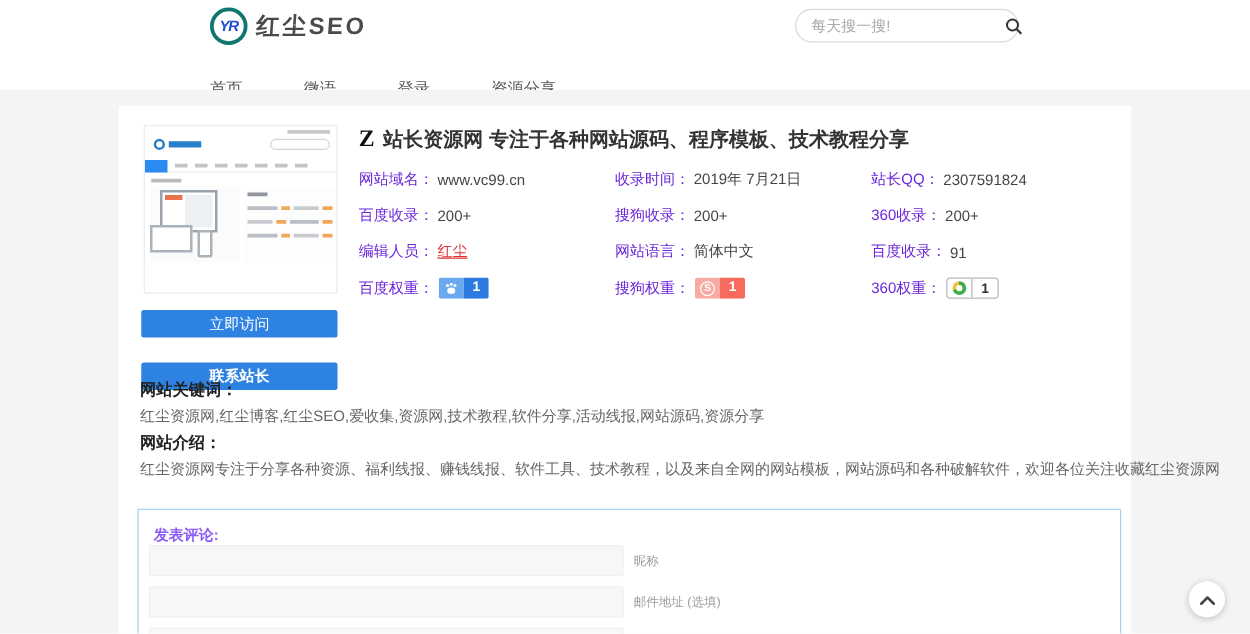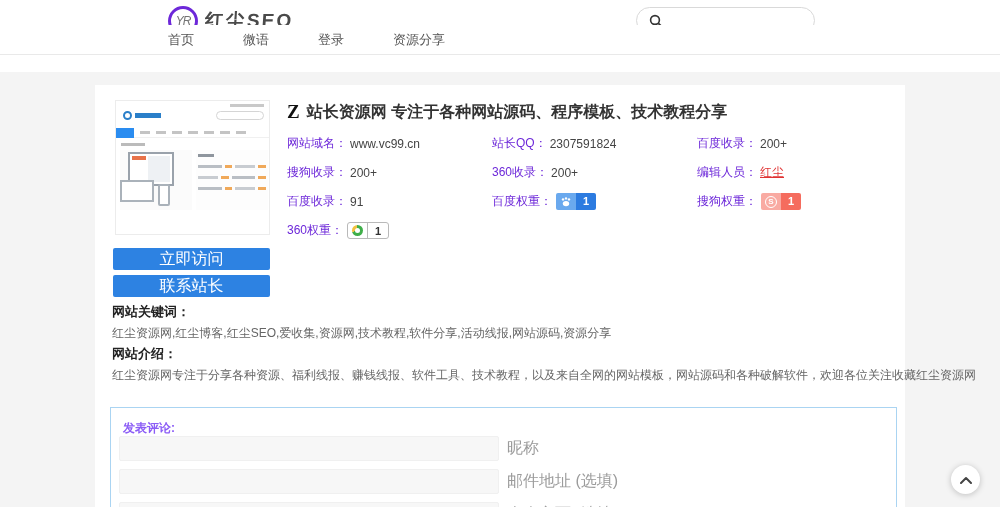--- a/index.html
+++ b/index.html
@@ -3,33 +3,33 @@
 <meta charset="utf-8">
 <style>
   * { margin:0; padding:0; box-sizing:border-box; }
   html,body { background:#fff; }
   body { font-family:"Liberation Sans","DejaVu Sans",sans-serif; }
   .viewport { position:relative; width:1000px; height:507px; overflow:hidden; background:#fff; }
 
   
   .topbar { position:absolute; top:0; left:0; width:1000px; height:41px; background:#fff; }
   .logo { position:absolute; left:168px; top:5px; height:32px; display:flex; align-items:center; gap:7px; cursor:pointer; }
-  .logo-ring { width:30px; height:30px; border-radius:50%; border:3px solid #6d28d9; color:#737373;
-               display:flex; align-items:center; justify-content:center; font-weight:400; font-style:italic;
+  .logo-ring { width:30px; height:30px; border-radius:50%; border:3px solid #0f766e; color:#1d4ed8;
+               display:flex; align-items:center; justify-content:center; font-weight:700; font-style:italic;
                font-size:12px; letter-spacing:-1px; }
   .logo-text { font-size:19px; font-weight:900; color:#4a4a4a; letter-spacing:2px; transform:skewX(-4deg); }
   .searchbox { position:absolute; left:636px; top:7px; width:179px; height:27px; border:1px solid #d9d9d9;
                border-radius:14px; background:#fff; display:flex; align-items:center; padding:0 12px; }
   .searchbox input { flex:1; border:none; outline:none; background:transparent; font-size:12px; color:#333;
                      font-family:inherit; }
   .searchbox input::placeholder { color:#a9a9a9; }
   .mag { display:flex; align-items:center; cursor:pointer; }
 
   
-  .navbar { position:absolute; top:25px; left:0; width:1000px; height:30px; background:#fff;
+  .navbar { position:absolute; top:56px; left:0; width:1000px; height:30px; background:#fff;
             border-bottom:1px solid #e9e9e9; display:flex; align-items:center; padding-left:168px; }
   .nav-item { font-size:13px; color:#555; margin-right:49px; text-decoration:none; cursor:pointer; }
 
   
   .content-bg { position:absolute; top:72px; left:0; width:1000px; height:435px; background:#f4f4f4; }
   .card { position:absolute; left:95px; top:13px; width:810px; height:620px; background:#fff; }
 
   
   .thumb { position:absolute; left:20px; top:15px; width:155px; height:135px; background:#fff;
            border:1px solid #ececec; overflow:hidden; cursor:pointer; }
@@ -81,56 +81,57 @@
   .badge.so360 .b-ic { border-right:1px solid #b9b9b9; }
   .badge.so360 .b-num { color:#333; }
   .sogou-s { width:12px; height:12px; border-radius:50%; border:1px solid #fff; color:#fff; font-size:8px;
              font-weight:bold; display:flex; align-items:center; justify-content:center; }
   .ring360 { width:11px; height:11px; border-radius:50%;
              background:conic-gradient(#3fae49 0 70%, #f2c141 70% 100%); position:relative; }
   .ring360:after { content:""; position:absolute; left:3px; top:3px; width:5px; height:5px; border-radius:50%; background:#fff; }
 
   
   .btn { position:absolute; left:18px; width:157px; height:22px; background:#2d82e2; color:#fff;
-         font-size:16px; display:flex; align-items:center; justify-content:center; border-radius:2px; cursor:pointer; }
+         font-size:12px; display:flex; align-items:center; justify-content:center; border-radius:2px; cursor:pointer; }
   .btn.visit   { top:163px; }
-  .btn.contact { top:190px; }
+  .btn.contact { top:205px;font-weight:bold; }
 
   
   .sec-title { position:absolute; left:17px; font-size:13px; font-weight:bold; color:#222; white-space:nowrap; }
   .sec-text  { position:absolute; left:17px; font-size:12px; color:#666; white-space:nowrap; }
   .kw-title  { top:218px; }  .kw-text  { top:240px; }
   .in-title  { top:260px; }  .in-text  { top:282px;font-family:Liberation Mono, monospace; }
 
   
   .comment-box { position:absolute; left:15px; top:322px; width:787px; height:210px;
                  border:1px solid #aad4f2; background:#fff; }
   .cf-title { position:absolute; left:12px; top:12px; font-size:12px; font-weight:bold; color:#8b5cf6; }
   .cf-row { position:absolute; left:8px; display:flex; align-items:center; }
   .cf-row input { width:380px; height:25px; background:#f7f7f7; border:1px solid #f0f0f0; border-radius:2px;
                   outline:none; font-size:12px; padding:0 8px; font-family:inherit; color:#333; }
-  .cf-row label { margin-left:8px; font-size:16px; color:#9b9b9b; white-space:nowrap; }
+  .cf-row label { margin-left:8px; font-size:10px; color:#9b9b9b; white-space:nowrap; }
   .cf-row.r0 { top:28px; } .cf-row.r1 { top:61px; } .cf-row.r2 { top:94px; }
 
   
   .backtop { position:absolute; left:951px; top:465px; width:29px; height:29px; border-radius:50%;
              background:#fff; box-shadow:0 1px 6px rgba(0,0,0,.22); display:flex; align-items:center;
              justify-content:center; cursor:pointer; }
 </style>
 </head>
 <body>
 
 <div class="viewport">
 
   <header class="topbar">
     <div class="logo">
       <span class="logo-ring">YR</span>
       <span class="logo-text">红尘SEO</span>
     </div>
     <div class="searchbox">
+      <input type="text" placeholder="每天搜一搜!" style="">
       <span class="mag">
         <svg width="14" height="14" viewBox="0 0 14 14">
           <circle cx="6" cy="6" r="4.4" fill="none" stroke="#333" stroke-width="1.6"></circle>
           <line x1="9.4" y1="9.4" x2="13" y2="13" stroke="#333" stroke-width="1.8"></line>
         </svg>
       </span>
     </div>
   </header>
 
   <nav class="navbar">
@@ -195,38 +196,46 @@
         <span class="fav">Z</span>
         <span>站长资源网 专注于各种网站源码、程序模板、技术教程分享</span>
       </h1>
 
       <div class="grid">
         <div class="cell">
           <span class="lbl">网站域名：</span>
           <span class="val">www.vc99.cn</span>
         </div>
         <div class="cell">
+          <span class="lbl">收录时间：</span>
+          <span class="val">2019年 7月21日</span>
+        </div>
+        <div class="cell">
           <span class="lbl">站长QQ：</span>
           <span class="val">2307591824</span>
         </div>
         <div class="cell">
           <span class="lbl">百度收录：</span>
           <span class="val">200+</span>
         </div>
         <div class="cell">
           <span class="lbl">搜狗收录：</span>
           <span class="val">200+</span>
         </div>
         <div class="cell">
           <span class="lbl">360收录：</span>
           <span class="val">200+</span>
         </div>
         <div class="cell">
           <span class="lbl">编辑人员：</span>
           <a class="val-link">红尘</a>
+        </div>
+        <div class="cell">
+          <span class="lbl">网站语言：</span>
+          <span class="val">简体中文</span>
         </div>
         <div class="cell">
           <span class="lbl">百度收录：</span>
           <span class="val">91</span>
         </div>
         <div class="cell">
           <span class="lbl">百度权重：</span>
           <span class="badge baidu">
             <span class="b-ic">
               <svg width="12" height="12" viewBox="0 0 12 12">

